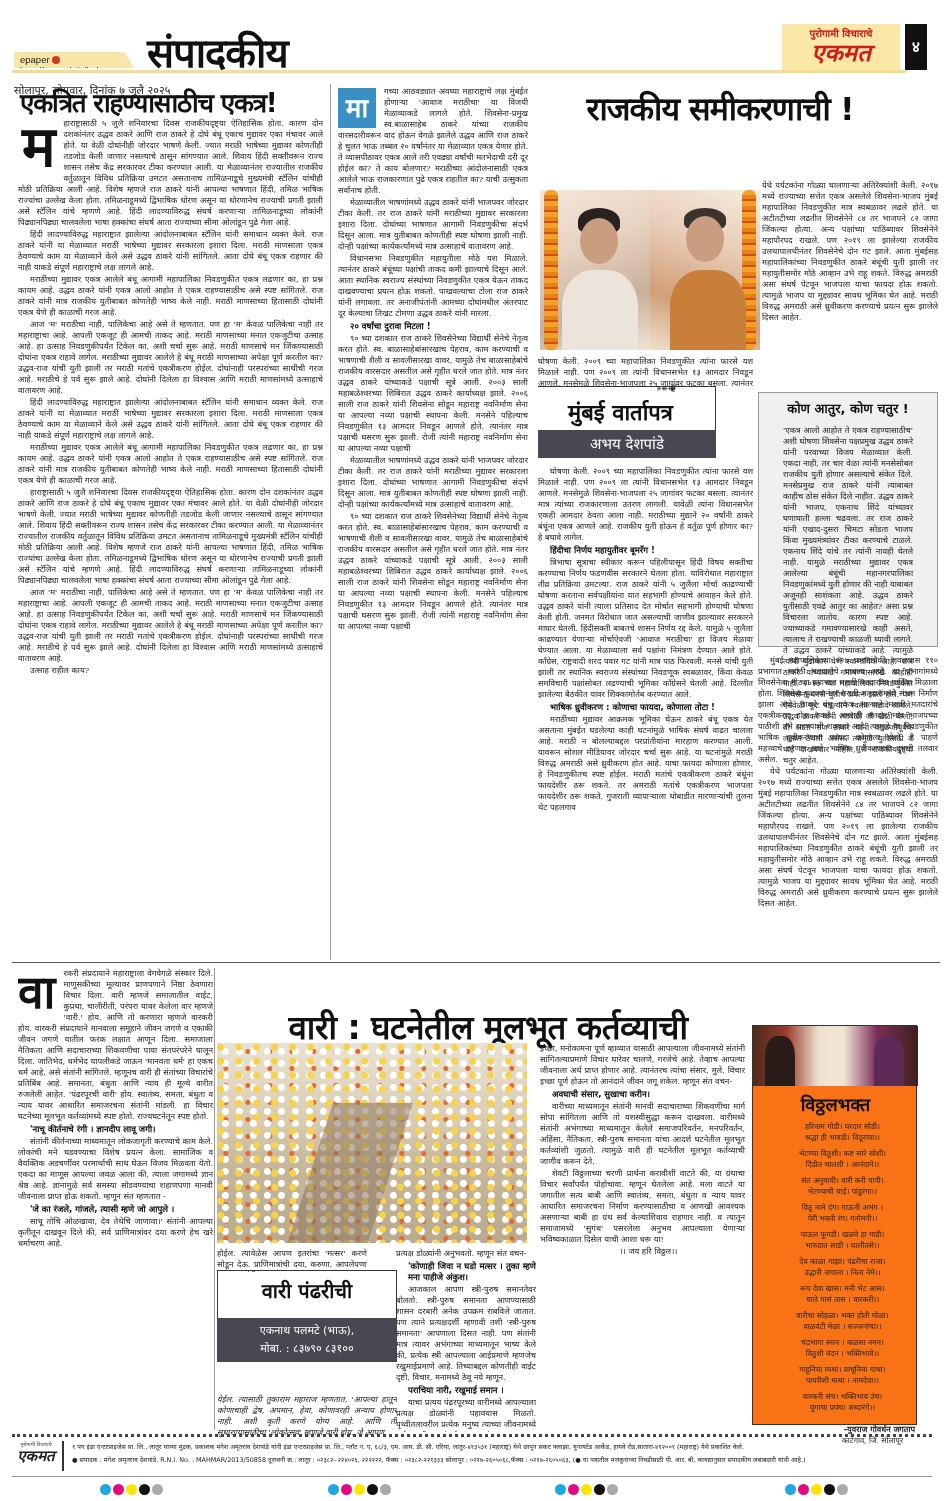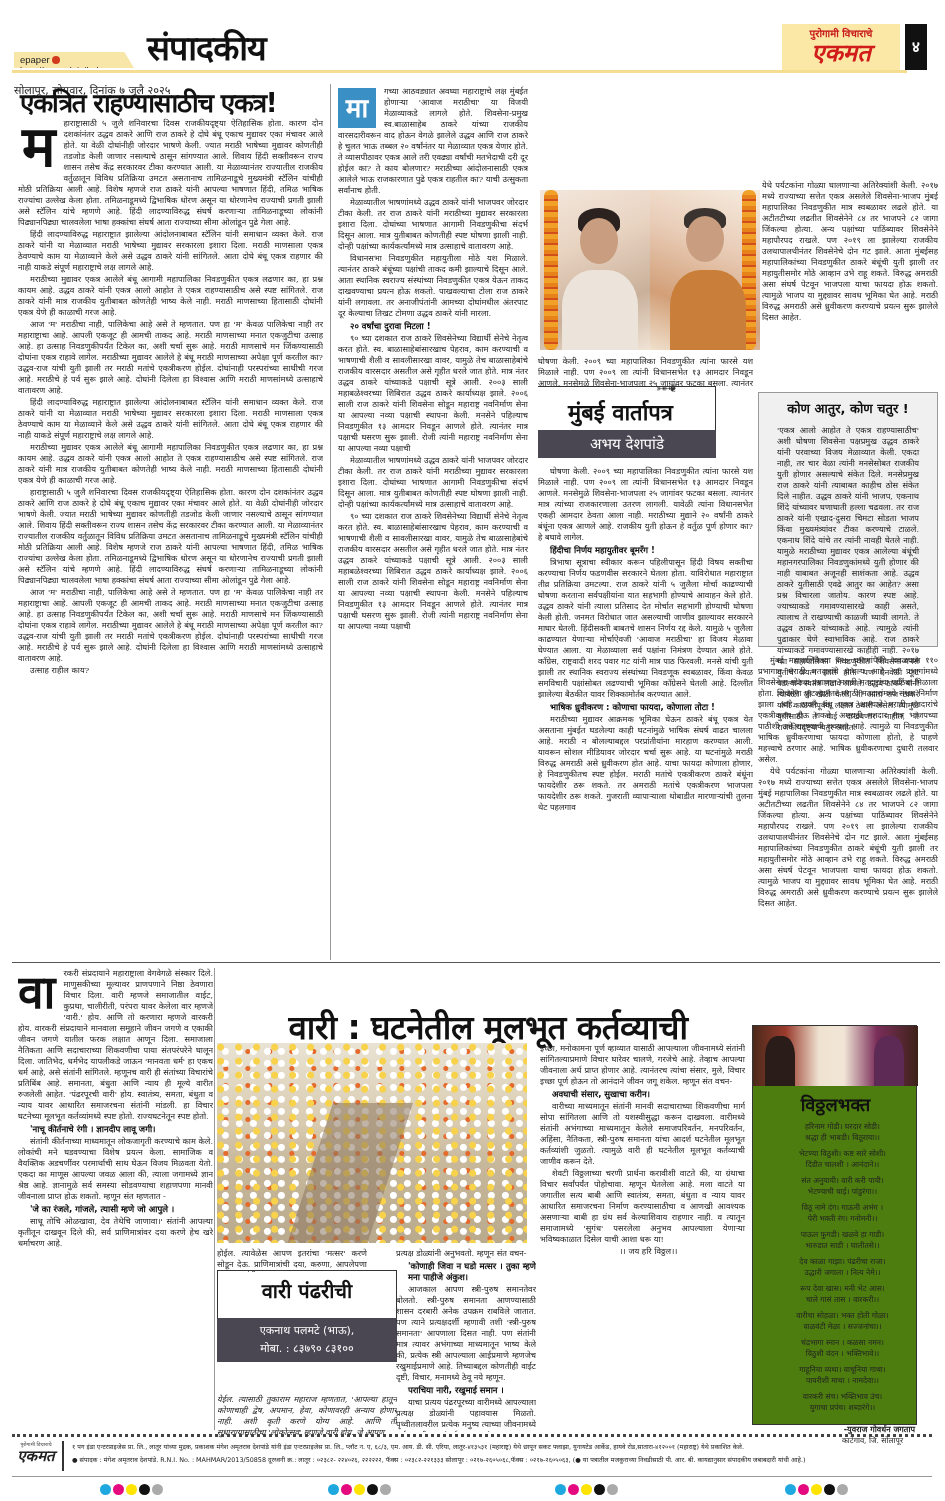--- a/index.html
+++ b/index.html
@@ -4,21 +4,21 @@
 <style>
   * { box-sizing: border-box; margin: 0; padding: 0; }
   html, body { width: 945px; height: 1501px; background: #ffffff; overflow: hidden; }
   body { font-family: "DejaVu Serif", serif; color: #1a1a1a; position: relative; }
 
   
   .masthead { position: absolute; left: 12px; top: 22px; width: 910px; height: 48px; }
   .mast-date { position: absolute; left: 2px; top: 12px; font-family: "DejaVu Sans", sans-serif; font-size: 11px; color: #222; margin-top: 48px; }
   .mast-epaper { position: absolute; left: 2px; top: 30px; width: 120px; height: 16px; background: #f7e6a8; font-family: "Liberation Sans", sans-serif; font-size: 9.5px; padding: 2px 6px; color: #222; clip-path: polygon(0 0, 92% 0, 100% 100%, 0 100%); }
   .mast-epaper .dot { display: inline-block; width: 8px; height: 8px; border-radius: 50%; background: #d23a1e; vertical-align: -1px; margin-right: 3px; }
-  .mast-title { position: absolute; left: 135px; top: 2px; font-family: "DejaVu Sans", sans-serif; font-weight: bold; font-size: 34px; color: #111; letter-spacing: -1px; }
+  .mast-title { position: absolute; left: 135px; top: 2px; font-family: "DejaVu Sans", sans-serif; font-weight: bold; font-size: 40px; color: #111; letter-spacing: -1px; }
   .mast-rule { position: absolute; left: 0; top: 48px; width: 895px; height: 3px; background: #f4dc90; }
   .mast-logo { position: absolute; left: 770px; top: 2px; width: 118px; height: 46px; background: #fbe7a6; text-align: center; }
   .mast-logo .tag { font-family: "DejaVu Sans", sans-serif; font-size: 10px; color: #c81b1b; font-weight: bold; display: block; margin-top: 2px; }
   .mast-logo .brand { font-family: "DejaVu Sans", sans-serif; font-size: 24px; color: #d11c1c; font-weight: bold; font-style: italic; display: block; line-height: 26px; }
   .mast-page { position: absolute; left: 893px; top: 2px; width: 22px; height: 46px; background: #111; color: #fff; font-family: "DejaVu Sans", sans-serif; font-size: 15px; font-weight: bold; text-align: center; line-height: 46px; }
 
   
   .col { position: absolute; font-size: 8.2px; line-height: 11px; text-align: justify; color: #222; overflow: hidden; font-family: "DejaVu Serif", serif; }
   .col p { text-indent: 12px; margin-bottom: 1px; }
   .col .sub { font-weight: bold; font-family: "DejaVu Sans", sans-serif; font-size: 8.5px; margin: 2px 0 1px 12px; text-indent: 0; color: #111; }
@@ -40,39 +40,39 @@
   .hair { position: absolute; border-radius: 50% 50% 30% 30%; background: #2b2220; }
   .body-shirt { position: absolute; border-radius: 40% 40% 0 0; }
   .garland { position: absolute; width: 14px; border-radius: 6px; background: repeating-linear-gradient(180deg, #f2a128 0 5px, #e7821b 5px 9px, #d24f1c 9px 11px); }
 
   .mumbai-box { position: absolute; left: 538px; top: 382px; width: 200px; height: 76px; }
   .mumbai-box .title { position: absolute; left: 30px; top: 14px; font-family: "DejaVu Sans", sans-serif; font-weight: bold; font-size: 22px; color: #111; }
   .mumbai-box .frame { position: absolute; left: 0; top: 4px; width: 178px; height: 44px; border-top: 1px solid #333; border-right: 1px solid #333; }
   .mumbai-box .band { position: absolute; left: 0; top: 48px; width: 178px; height: 28px; background: #4a4752; color: #fff; text-align: center; font-family: "DejaVu Sans", sans-serif; font-size: 15px; line-height: 28px; }
   .leaf { position: absolute; left: 118px; top: 0; font-size: 11px; color: #333; letter-spacing: -3px; }
 
-  .side-box { position: absolute; left: 758px; top: 392px; width: 180px; height: 255px; border: 1px solid #999; background: #f0f0f0; padding: 6px 18px; }
+  .side-box { position: absolute; left: 758px; top: 392px; width: 180px; height: 255px; border: 1px solid #999; background: #f0f0f0; padding: 6px 24px; }
   .side-box .bt { font-family: "DejaVu Sans", sans-serif; font-weight: bold; font-size: 13px; text-align: center; margin-bottom: 8px; color: #111; }
   .side-box .txt { font-size: 8.2px; line-height: 11px; text-align: justify; color: #222; }
 
   
   .h-wari { position: absolute; left: 228px; top: 1004px; width: 520px; text-align: center; font-family: "DejaVu Sans", sans-serif; font-weight: bold; font-size: 33px; letter-spacing: -0.5px; color: #111; white-space: nowrap; }
   .dropcap-va { float: left; font-family: "DejaVu Sans", sans-serif; font-size: 46px; line-height: 44px; font-weight: bold; margin: 2px 8px 0 0; color: #111; }
   .crowd { position: absolute; left: 217px; top: 1043px; width: 310px; height: 200px; overflow: hidden;
     background:
       radial-gradient(circle at 20% 30%, #f7d24a 0 3px, transparent 4px) 0 0/18px 14px,
       radial-gradient(circle at 60% 70%, #ffffff 0 3px, transparent 4px) 0 0/14px 12px,
       radial-gradient(circle at 40% 50%, #e56a2b 0 2px, transparent 3px) 0 0/22px 17px,
       linear-gradient(180deg, #e9e3d4 0%, #d9cbb0 40%, #c7b89c 60%, #b9a98d 100%); }
   .crowd .road { position: absolute; left: 90px; top: 60px; width: 80px; height: 160px; background: #8c7660; transform: skewX(-18deg); opacity: .55; }
   .palkhi-box { position: absolute; left: 217px; top: 1270px; width: 180px; height: 62px; border-left: 1px solid #333; border-top: 1px solid #333; border-right: 1px solid #333; }
   .palkhi-box .title { position: absolute; width: 100%; top: 6px; text-align: center; font-family: "DejaVu Sans", sans-serif; font-weight: bold; font-size: 20px; color: #111; }
   .palkhi-band { position: absolute; left: 217px; top: 1318px; width: 180px; height: 44px; background: #4a4752; color: #fff; text-align: center; font-family: "DejaVu Sans", sans-serif; font-size: 11px; line-height: 18px; padding-top: 4px; }
 
-  .poem-box { position: absolute; left: 752px; top: 1025px; width: 165px; height: 400px; border: 1px solid #333; background: #4d7c0f; }
+  .poem-box { position: absolute; left: 752px; top: 1025px; width: 165px; height: 400px; border: 1px solid #333; background: #f97316; }
   .deity { position: absolute; left: 0; top: 0; width: 165px; height: 60px; background: linear-gradient(90deg, #4b2a1b 0%, #9a3b2d 20%, #efe2d0 40%, #f1e6d6 55%, #7b2e5a 75%, #3d2218 100%); }
   .deity .fig1 { position: absolute; left: 12px; top: 10px; width: 30px; height: 50px; background: #2a1d19; border-radius: 40% 40% 0 0; }
   .deity .fig2 { position: absolute; right: 14px; top: 10px; width: 30px; height: 50px; background: #5c2a55; border-radius: 40% 40% 0 0; }
   .poem-title { position: absolute; left: 0; top: 66px; width: 165px; text-align: center; font-family: "DejaVu Sans", sans-serif; font-weight: bold; font-size: 18px; color: #111; }
   .poem { position: absolute; left: 11px; top: 96px; width: 157px; text-align: center; font-size: 7.6px; line-height: 10.5px; color: #222; }
   .poem .stanza { margin-bottom: 6px; }
   .poem .author { font-weight: bold; font-family: "DejaVu Sans", sans-serif; text-align: right; padding-right: 6px; font-size: 8px; }
   .poem .place { text-align: right; padding-right: 18px; }
 
   .dotted { position: absolute; left: 12px; top: 1434px; width: 920px; height: 4px; border-top: 3px dotted #444; }
@@ -128,20 +128,21 @@
   <p style="text-indent:0">गच्या आठवड्यात अवघ्या महाराष्ट्राचे लक्ष मुंबईत होणाऱ्या 'आवाज मराठीचा' या विजयी मेळाव्याकडे लागले होते. शिवसेना-प्रमुख स्व.बाळासाहेब ठाकरे यांच्या राजकीय वारसदारीवरून वाद होऊन वेगळे झालेले उद्धव आणि राज ठाकरे हे चुलत भाऊ तब्बल २० वर्षांनंतर या मेळाव्यात एकत्र येणार होते. ते व्यासपीठावर एकत्र आले तरी एवढ्या वर्षांची मतभेदाची दरी दूर होईल का? ते काय बोलणार? मराठीच्या आंदोलनासाठी एकत्र आलेले भाऊ राजकारणात पुढे एकत्र राहतील का? याची उत्सुकता सर्वांनाच होती.</p>
   <p>मेळाव्यातील भाषणांमध्ये उद्धव ठाकरे यांनी भाजपवर जोरदार टीका केली. तर राज ठाकरे यांनी मराठीच्या मुद्यावर सरकारला इशारा दिला. दोघांच्या भाषणात आगामी निवडणुकीचा संदर्भ दिसून आला. मात्र युतीबाबत कोणतीही स्पष्ट घोषणा झाली नाही. दोन्ही पक्षांच्या कार्यकर्त्यांमध्ये मात्र उत्साहाचे वातावरण आहे.</p>
   <p>विधानसभा निवडणुकीत महायुतीला मोठे यश मिळाले. त्यानंतर ठाकरे बंधूंच्या पक्षांची ताकद कमी झाल्याचे दिसून आले. आता स्थानिक स्वराज्य संस्थांच्या निवडणुकीत एकत्र येऊन ताकद दाखवण्याचा प्रयत्न होऊ शकतो. पाखवल्याचा टोला राज ठाकरे यांनी लगावला. तर अनाजीपंतांनी आमच्या दोघांमधील अंतरपाट दूर केल्याचा तिखट टोमणा उद्धव ठाकरे यांनी मारला.</p>
   <div class="sub">२० वर्षांचा दुरावा मिटला !</div>
   <p>९० च्या दशकात राज ठाकरे शिवसेनेच्या विद्यार्थी सेनेचे नेतृत्व करत होते. स्व. बाळासाहेबांसारखाच पेहराव, काम करण्याची व भाषणाची शैली व सावलीसारखा वावर, यामुळे तेच बाळासाहेबांचे राजकीय वारसदार असतील असे गृहीत धरले जात होते. मात्र नंतर उद्धव ठाकरे यांच्याकडे पक्षाची सूत्रे आली. २००३ साली महाबळेश्वरच्या शिबिरात उद्धव ठाकरे कार्याध्यक्ष झाले. २००६ साली राज ठाकरे यांनी शिवसेना सोडून महाराष्ट्र नवनिर्माण सेना या आपल्या नव्या पक्षाची स्थापना केली. मनसेने पहिल्याच निवडणुकीत १३ आमदार निवडून आणले होते. त्यानंतर मात्र पक्षाची घसरण सुरू झाली. रोजी त्यांनी महाराष्ट्र नवनिर्माण सेना या आपल्या नव्या पक्षाची</p>
   <p>मेळाव्यातील भाषणांमध्ये उद्धव ठाकरे यांनी भाजपवर जोरदार टीका केली. तर राज ठाकरे यांनी मराठीच्या मुद्यावर सरकारला इशारा दिला. दोघांच्या भाषणात आगामी निवडणुकीचा संदर्भ दिसून आला. मात्र युतीबाबत कोणतीही स्पष्ट घोषणा झाली नाही. दोन्ही पक्षांच्या कार्यकर्त्यांमध्ये मात्र उत्साहाचे वातावरण आहे.</p>
   <p>९० च्या दशकात राज ठाकरे शिवसेनेच्या विद्यार्थी सेनेचे नेतृत्व करत होते. स्व. बाळासाहेबांसारखाच पेहराव, काम करण्याची व भाषणाची शैली व सावलीसारखा वावर, यामुळे तेच बाळासाहेबांचे राजकीय वारसदार असतील असे गृहीत धरले जात होते. मात्र नंतर उद्धव ठाकरे यांच्याकडे पक्षाची सूत्रे आली. २००३ साली महाबळेश्वरच्या शिबिरात उद्धव ठाकरे कार्याध्यक्ष झाले. २००६ साली राज ठाकरे यांनी शिवसेना सोडून महाराष्ट्र नवनिर्माण सेना या आपल्या नव्या पक्षाची स्थापना केली. मनसेने पहिल्याच निवडणुकीत १३ आमदार निवडून आणले होते. त्यानंतर मात्र पक्षाची घसरण सुरू झाली. रोजी त्यांनी महाराष्ट्र नवनिर्माण सेना या आपल्या नव्या पक्षाची</p>
 </div>
 
 <div class="h-main">
+  <div>राजकीय समीकरणाची !</div>
 </div>
 
 <div class="photo-raj">
   <div class="garland" style="left:4px; top:0; height:160px;"></div>
   <div class="hair" style="left:38px; top:18px; width:42px; height:26px;"></div>
   <div class="head" style="left:40px; top:28px; width:38px; height:46px;"></div>
   <div class="body-shirt" style="left:22px; top:80px; width:76px; height:90px; background:#ece4da;"></div>
 </div>
 <div class="photo-uddhav">
   <div class="garland" style="left:92px; top:0; height:160px;"></div>

